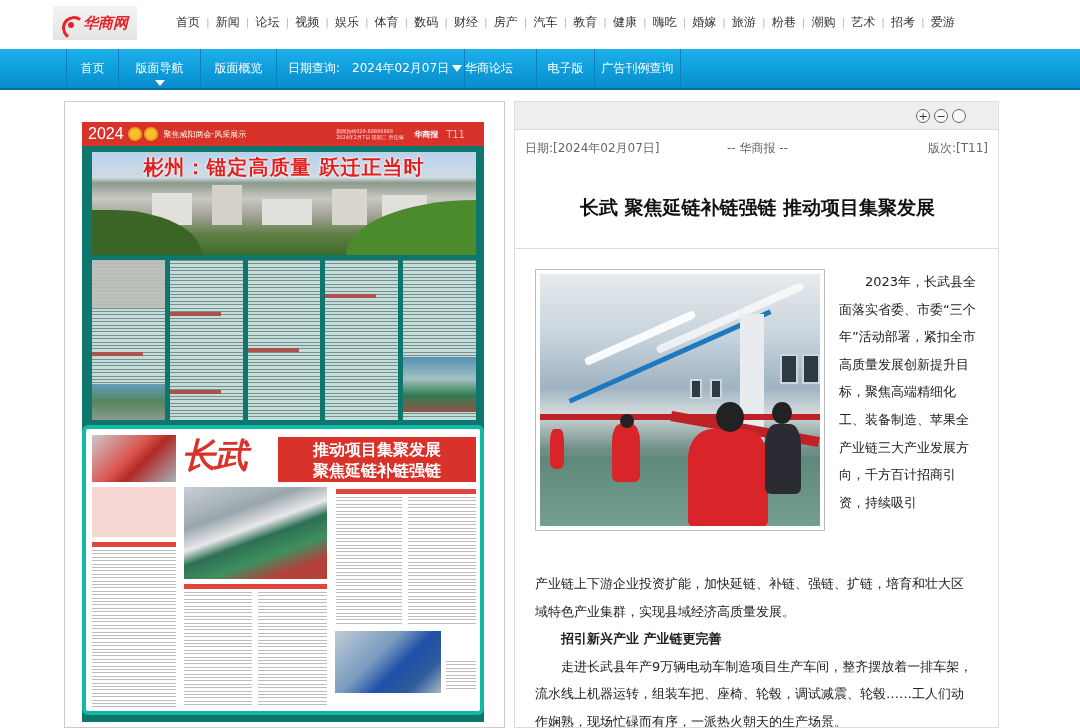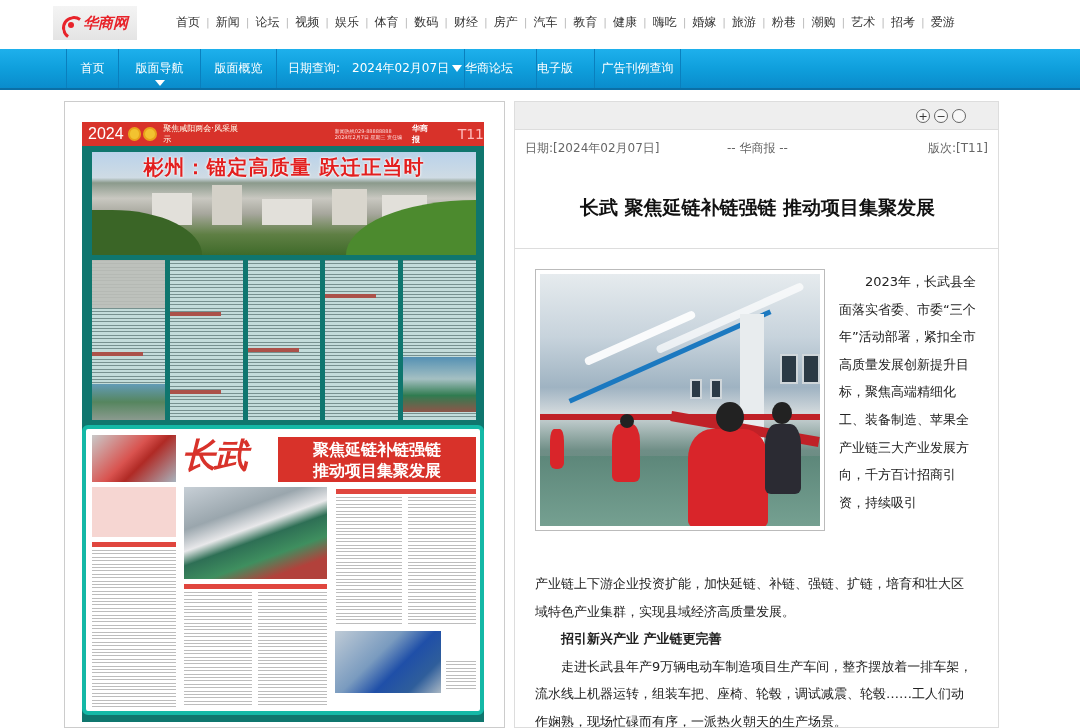--- a/index.html
+++ b/index.html
@@ -27,21 +27,21 @@
 
   
   .paper-frame { position: absolute; left: 64px; top: 101px; width: 441px; height: 627px; border: 1px solid #ccc; background: #fff; overflow: hidden; }
   .np { position: absolute; left: 17px; top: 20px; width: 402px; height: 600px; background: #0f766e; }
   .np-head { position: absolute; left: 0; top: 0; width: 402px; height: 24px; background: #d8322a; color: #fff; display: flex; align-items: center; }
   .np-head .yr { font-size: 16px; margin-left: 6px; font-family: "Liberation Sans", sans-serif; }
   .np-head .emb { width: 14px; height: 14px; border-radius: 50%; background: #f2c230; margin-left: 4px; border: 2px solid #e9a21b; }
   .np-head .sub { font-size: 8px; margin-left: 6px; color: #ffe; }
   .np-head .meta { font-size: 5px; margin-left: 90px; line-height: 6px; color: #fdd; }
   .np-head .brand { font-size: 8px; margin-left: 8px; font-weight: bold; }
-  .np-head .pg { font-size: 14px; margin-left: 22px; color: #fbb; }
+  .np-head .pg { font-size: 10px; margin-left: 8px; color: #fbb; }
   .np-hero { position: absolute; left: 10px; top: 30px; width: 384px; height: 103px;
     background: linear-gradient(180deg, #b9d2ea 0%, #cfdbe4 25%, #8b9a8c 30%, #c9c8c1 45%, #a7a79d 60%, #5f7f44 80%, #3f6b2a 100%); }
   .np-hero .ttl { position: absolute; left: 0; right: 0; top: 2px; text-align: center; color: #e21f1f; font-weight: bold; font-size: 20px; letter-spacing: 1px; text-shadow: 0 0 2px #fff, 0 0 3px #fff; }
   .np-hero .hill-l { position: absolute; left: 0; bottom: 0; width: 110px; height: 45px; background: #3a6526; border-top-right-radius: 90px 45px; }
   .np-hero .hill-r { position: absolute; right: 0; bottom: 0; width: 130px; height: 55px; background: #4c8a2e; border-top-left-radius: 130px 55px; }
   .np-hero .bld { position: absolute; bottom: 30px; background: #e2e0da; }
   .cols { position: absolute; left: 10px; top: 138px; width: 384px; height: 160px; display: flex; gap: 5px; }
   .col { flex: 1; background: repeating-linear-gradient(180deg, #9a9a9a 0px, #9a9a9a 1px, #fff 1px, #fff 3.4px); opacity: .75; position: relative; }
   .col .pink { position: absolute; left: 0; top: 0; width: 100%; height: 48px; background: #f6d6d2; opacity: .9; }
   .col .red-sub { position: absolute; left: 0; height: 4px; width: 70%; background: #e0463e; }
@@ -151,21 +151,21 @@
       <span>版面概览</span>
     </div>
     <div class="nitem" style="width:188px;padding-left:11px;">
       <span>日期查询:</span>
       <span style="margin-left:12px;">2024年02月07日</span>
       <span class="ddcaret"></span>
     </div>
     <div class="nitem" style="width:72px;justify-content:flex-start;">
       <span>华商论坛</span>
     </div>
-    <div class="nitem" style="width:58px;">
+    <div class="nitem" style="width:58px;justify-content:center;">
       <span>电子版</span>
     </div>
     <div class="nitem" style="width:86px;justify-content:center;">
       <span>广告刊例查询</span>
     </div>
   </div>
 </div>
 
 <div class="paper-frame">
   <div class="np">
@@ -205,22 +205,22 @@
           <div class="red-sub" style="top:34px;"></div>
         </div>
       <div class="col">
           <div class="pic2"></div>
         </div>
     </div>
     <div class="feature">
       <div class="ph1"></div>
       <div class="cw">长武</div>
       <div class="hbox">
+        <div>推动项目集聚发展</div>
         <div>聚焦延链补链强链</div>
-        <div>推动项目集聚发展</div>
       </div>
       <div class="pinkbox"></div>
       <div class="ph2"></div>
       <div class="redbar" style="left:250px;top:60px;width:140px;"></div>
       <div class="txtc" style="left:250px;top:68px;width:66px;height:128px;"></div>
       <div class="txtc" style="left:322px;top:68px;width:68px;height:128px;"></div>
       <div class="redbar" style="left:6px;top:113px;width:84px;"></div>
       <div class="txtc" style="left:6px;top:121px;width:84px;height:158px;"></div>
       <div class="redbar" style="left:98px;top:155px;width:143px;"></div>
       <div class="txtc" style="left:98px;top:163px;width:68px;height:116px;"></div>

